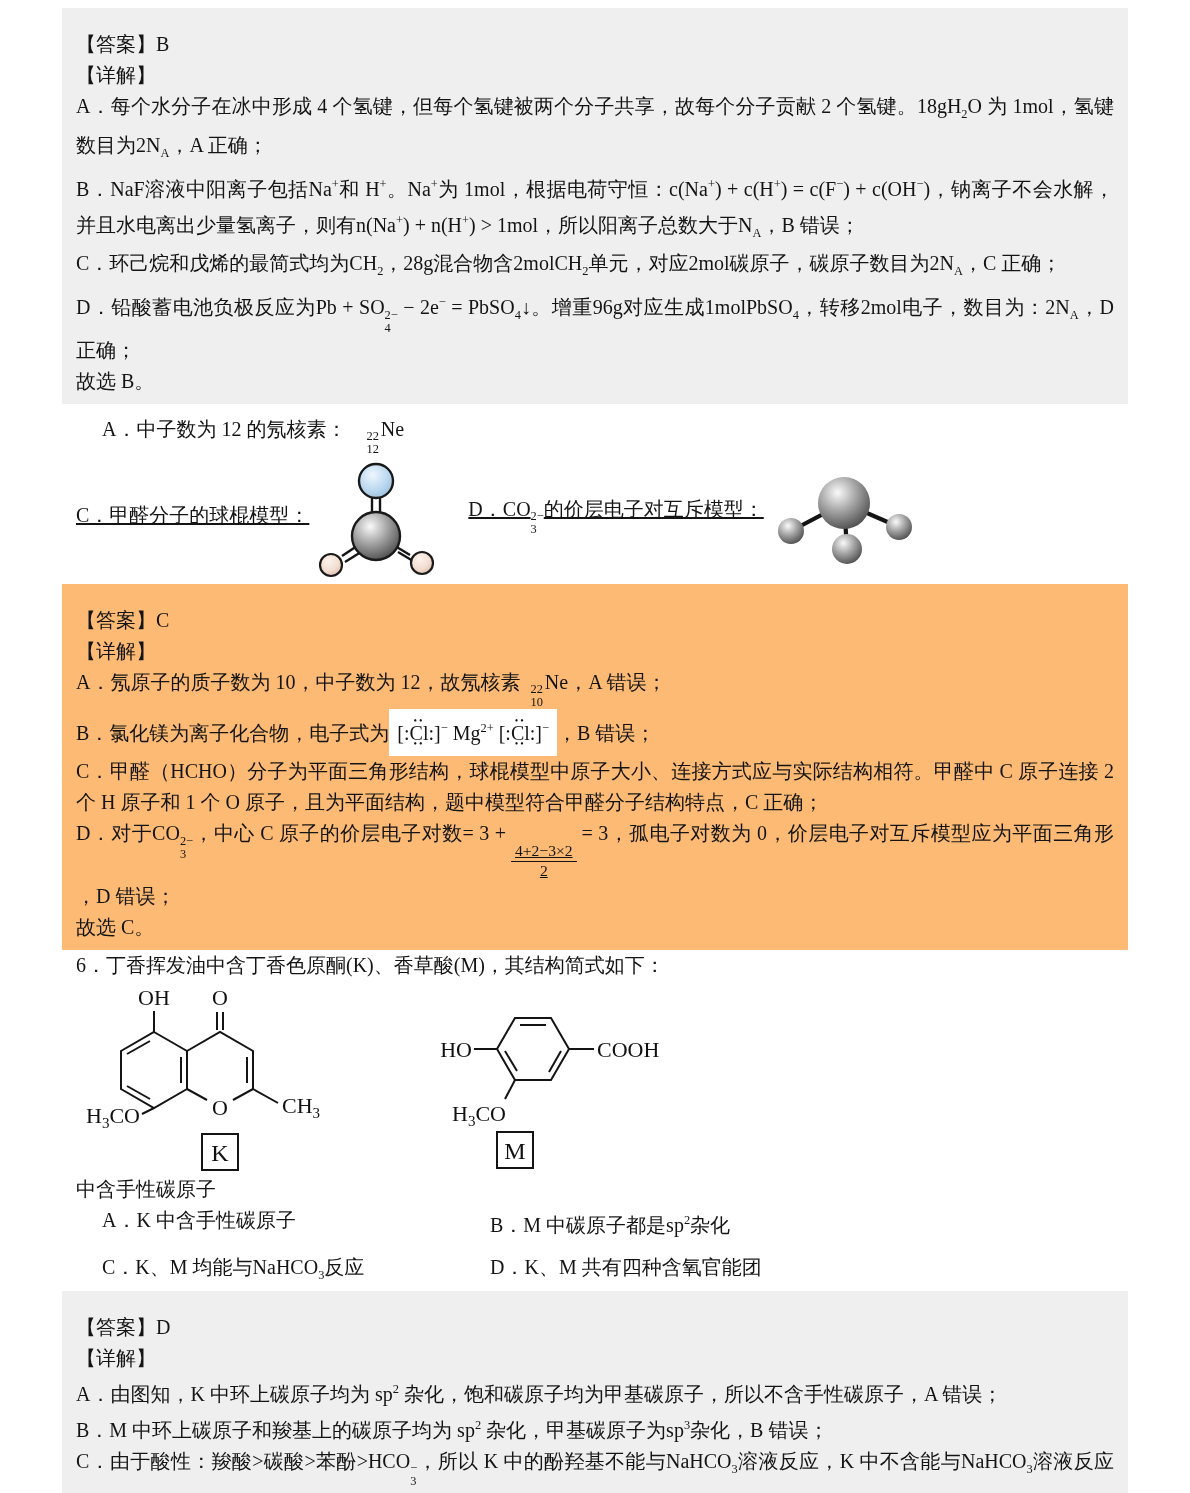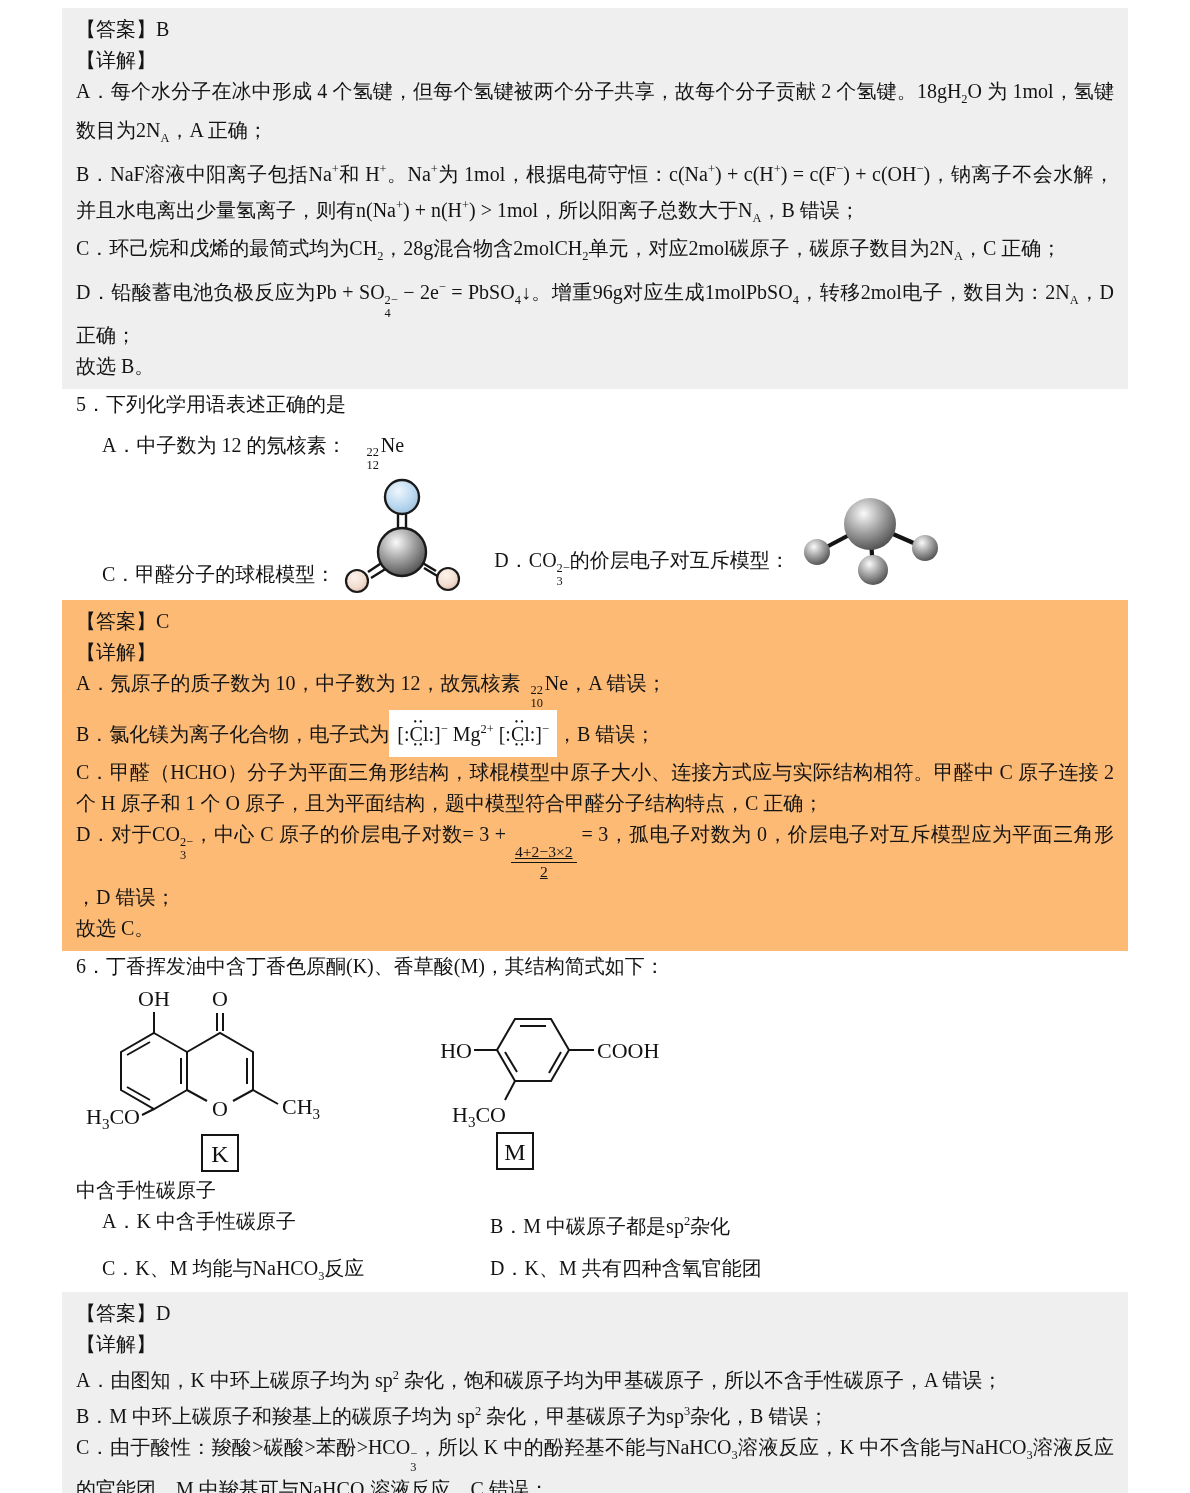--- a/index.html
+++ b/index.html
@@ -3,28 +3,28 @@
 <meta charset="utf-8">
 <style>
   html,body{margin:0;padding:0;background:#fff;}
   .page{
     width:1190px;min-height:1493px;box-sizing:border-box;
     padding:8px 62px 10px 62px;
     font-family:"Liberation Serif","DejaVu Serif",serif;
     font-size:20px;color:#141414;background:#fff;position:relative;
   }
   section{display:block;}
-  .hl{padding:6px 14px 7px 14px;}
+  .hl{padding:21px 14px 7px 14px;}
   .q{padding:0 14px;}
   .para{margin:0;line-height:31px;text-align:justify;}
   .opt{margin:0;line-height:31px;}
   .optgrid{display:grid;grid-template-columns:388px auto;margin-left:26px;margin-top:10px;}
   .optgrid2{display:grid;grid-template-columns:388px auto;margin-left:26px;row-gap:12px;}
   .eform{padding-top:10px;}
-  .modelrow{display:flex;align-items:flex-end;margin-left:26px;margin-top:4px;}
+  .modelrow{display:flex;align-items:center;margin-top:4px;text-decoration:underline;}
   .modelrow p{margin:0 0 12px 0;white-space:nowrap;}
   .modelrow svg{margin-left:5px;}
   .dlabel{margin-left:24px !important;}
   .structrow{display:flex;align-items:center;margin-top:3px;}
   .m-struct{margin-left:26px;}
   .sub{font-size:0.62em;vertical-align:sub;}
   .sup{font-size:0.62em;vertical-align:super;}
   .ss{display:inline-flex;flex-direction:column;align-items:flex-start;vertical-align:-0.38em;font-size:0.62em;line-height:1.05;}
   .ss span{display:block;}
   .iso{display:inline-flex;flex-direction:column;align-items:flex-end;vertical-align:-0.34em;font-size:0.62em;line-height:1.05;margin-right:2px;}
@@ -70,21 +70,20 @@
     <p class="para">B．NaF溶液中阳离子包括Na<span class="sup">+</span>和 H<span class="sup">+</span>。Na<span class="sup">+</span>为 1mol，根据电荷守恒：c(Na<span class="sup">+</span>) + c(H<span class="sup">+</span>) = c(F<span class="sup">−</span>) + c(OH<span class="sup">−</span>)，钠离子不会水解，并且水电离出少量氢离子，则有n(Na<span class="sup">+</span>) + n(H<span class="sup">+</span>) &gt; 1mol，所以阳离子总数大于N<span class="sub">A</span>，B 错误；</p>
     <p class="para">C．环己烷和戊烯的最简式均为CH<span class="sub">2</span>，28g混合物含2molCH<span class="sub">2</span>单元，对应2mol碳原子，碳原子数目为2N<span class="sub">A</span>，C 正确；</p>
     <p class="para">D．铅酸蓄电池负极反应为Pb + SO<span class="ss">
           <span>2−</span>
           <span>4</span>
         </span> − 2e<span class="sup">−</span> = PbSO<span class="sub">4</span>↓。增重96g对应生成1molPbSO<span class="sub">4</span>，转移2mol电子，数目为：2N<span class="sub">A</span>，D 正确；</p>
     <p class="para">故选 B。</p>
   </section>
 
   <section class="q">
-    <p class="para">5．下列化学用语表述正确的是</p>
     <div class="optgrid">
       <p class="opt">A．中子数为 12 的氖核素：&nbsp;&nbsp;&nbsp;&nbsp;<span class="iso">
             <span>22</span>
             <span>12</span>
           </span>Ne</p>
     </div>
     <div class="modelrow">
       <p>C．甲醛分子的球棍模型：</p>
 
       <svg width="130" height="124" viewBox="0 0 130 124">

